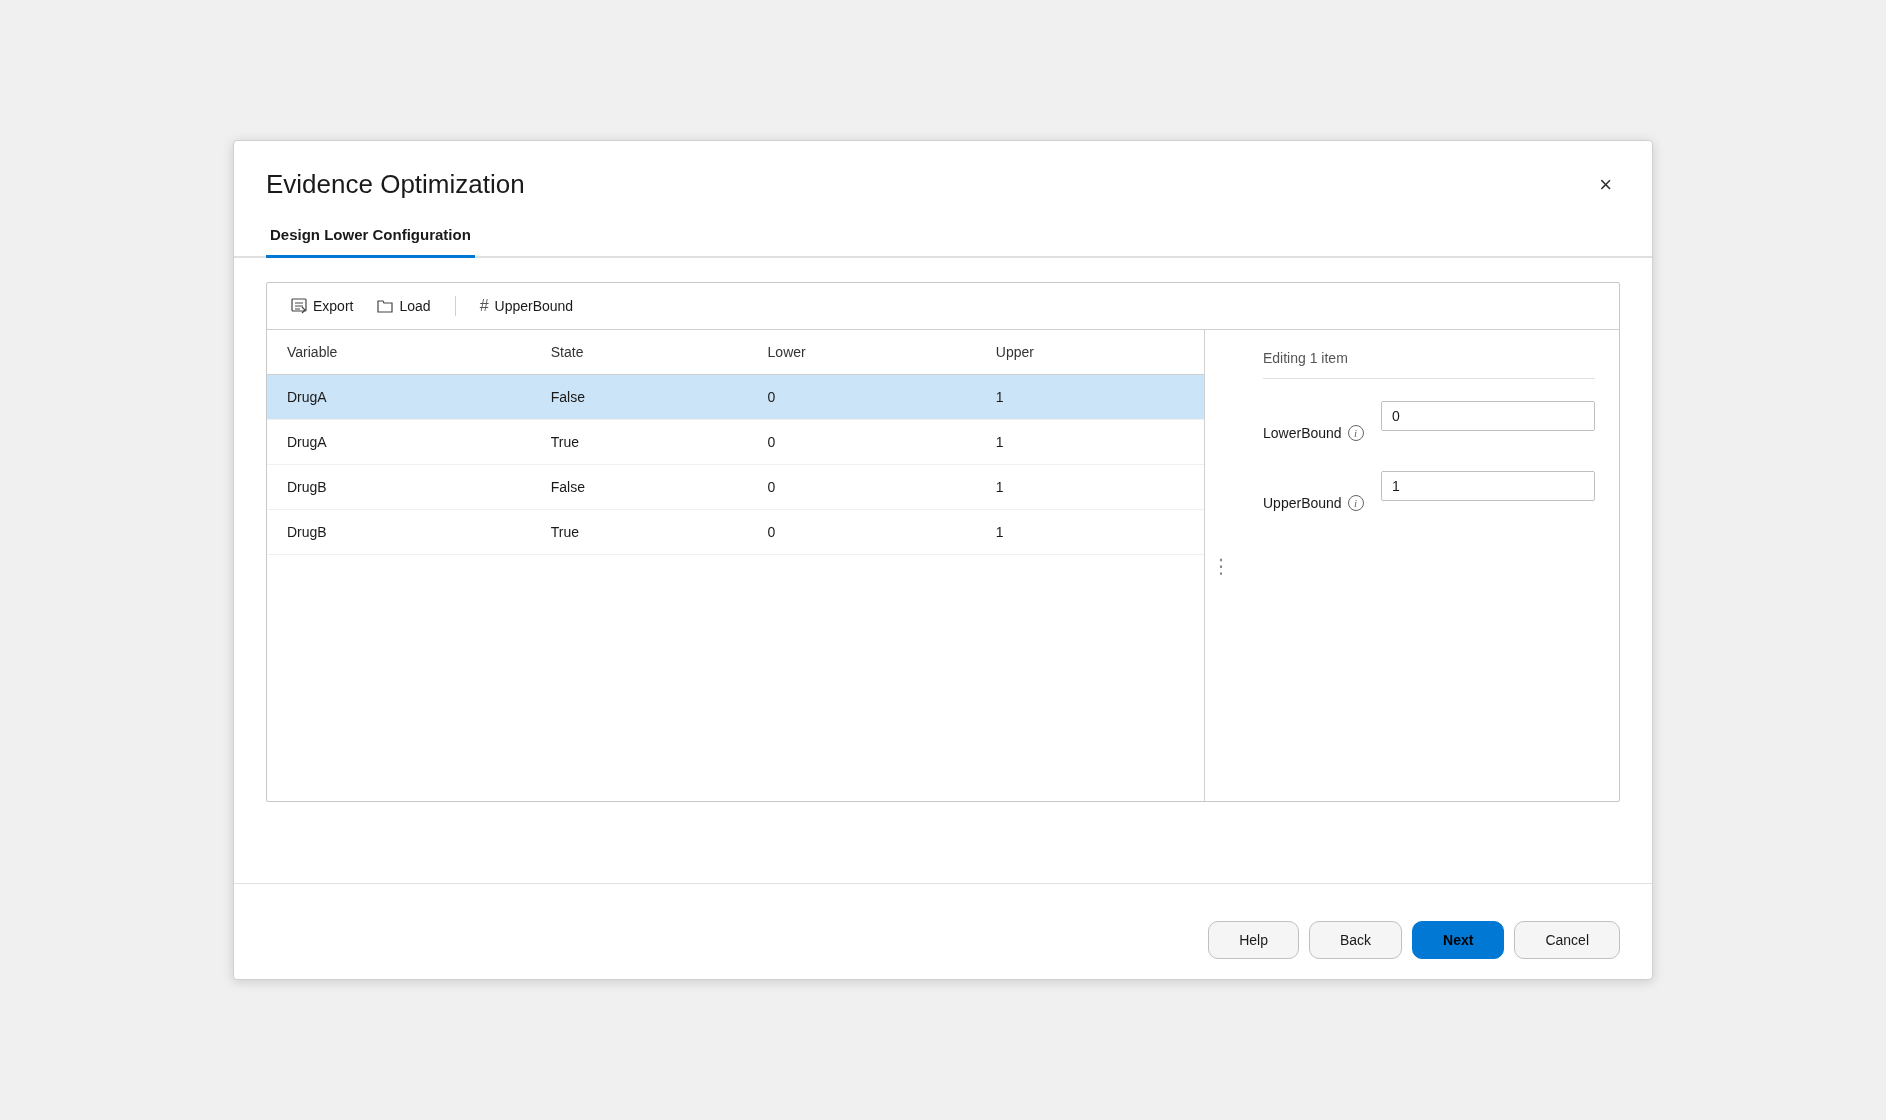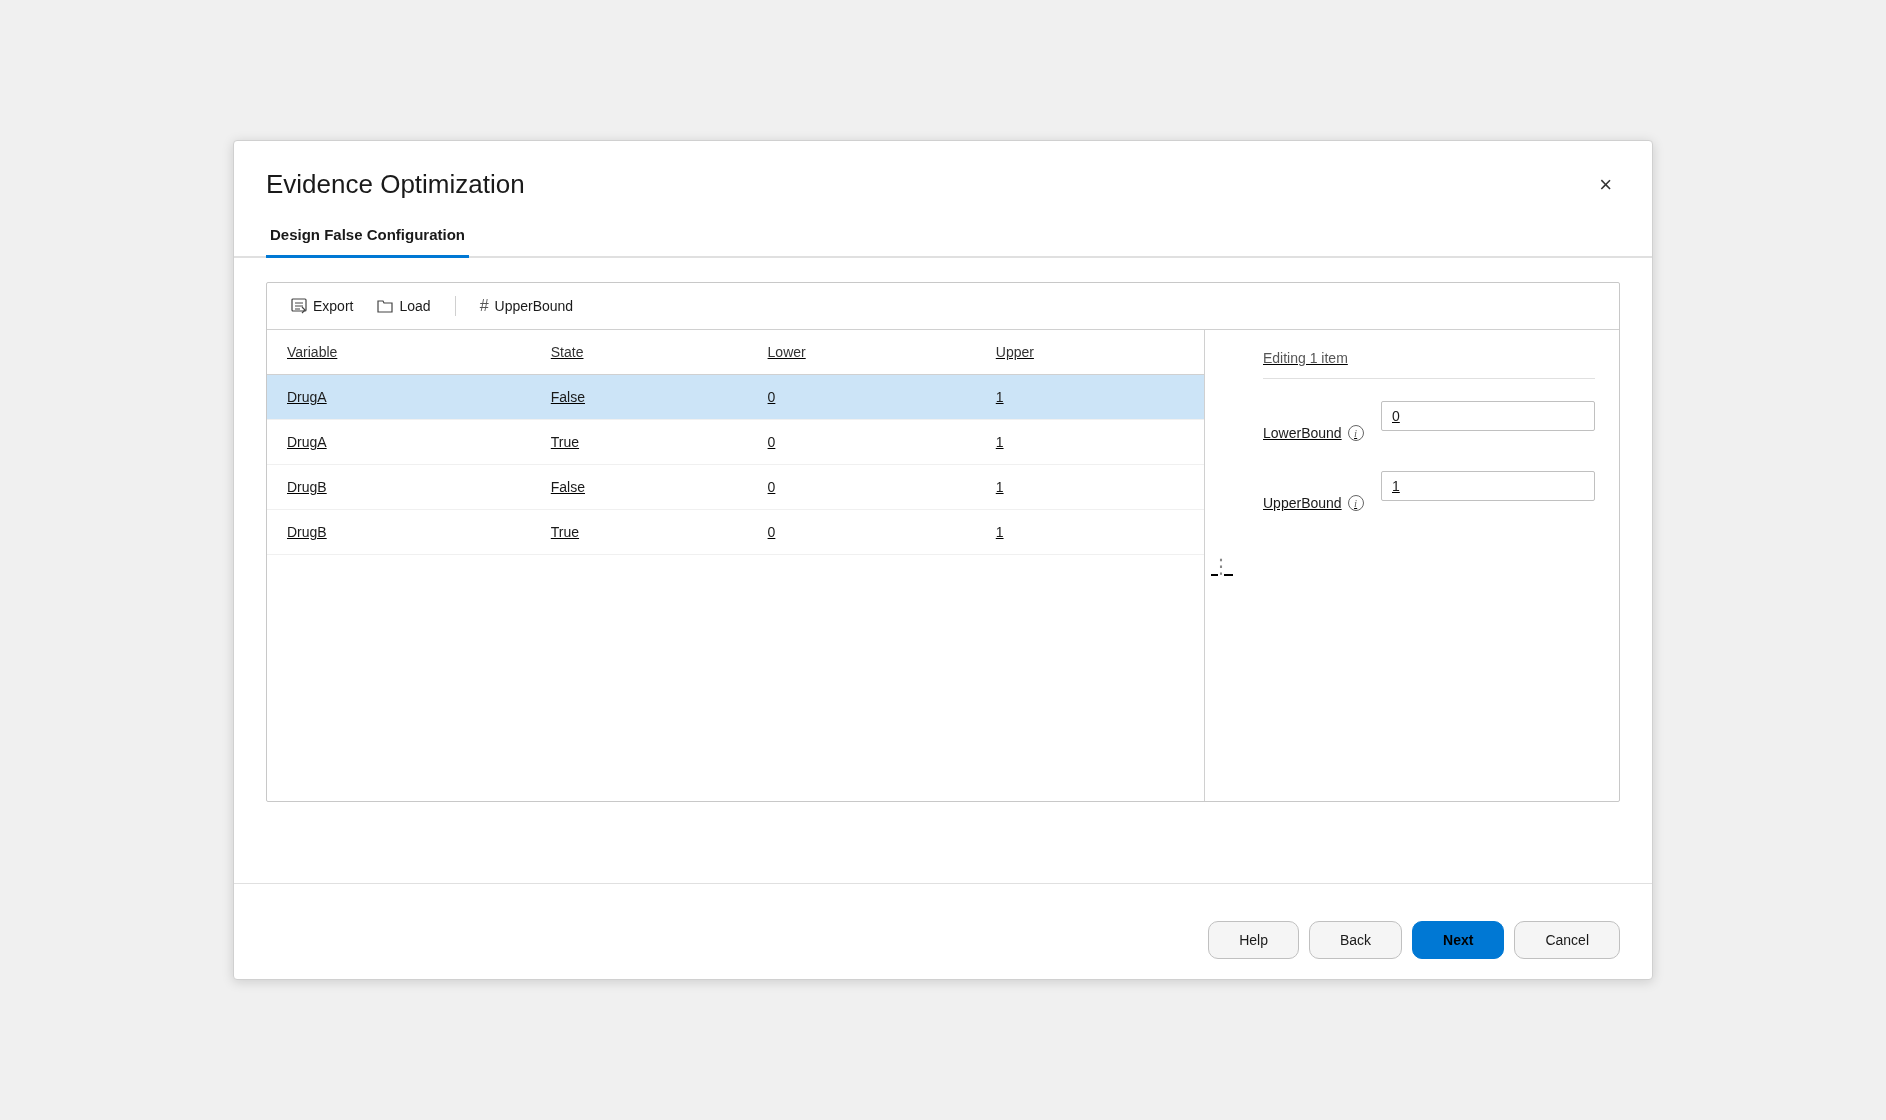--- a/index.html
+++ b/index.html
@@ -94,21 +94,20 @@
       margin: 0 8px;
     }
     .toolbar-hash {
       font-size: 16px;
       color: #555;
     }
     .table-edit-wrapper {
       display: flex;
       flex: 1;
       overflow: hidden;
-      text-decoration: underline;
     }
     .table-section {
       flex: 1;
       overflow-y: auto;
       border-right: 1px solid #d0d0d0;
     }
     .data-table {
       width: 100%;
       border-collapse: collapse;
     }
@@ -223,21 +222,21 @@
 <body>
 
 <div class="dialog">
 
   <div class="dialog-header">
     <h1 class="dialog-title">Evidence Optimization</h1>
     <button class="close-btn">×</button>
   </div>
 
   <div class="tab-bar">
-    <span class="tab-item">Design False Configuration</span>
+    <span class="tab-item">Design Lower Configuration</span>
   </div>
 
   <div class="content-area">
     <div class="panel-wrapper">
 
       <div class="toolbar">
         <button class="toolbar-btn">
           <svg width="16" height="16" viewBox="0 0 16 16" fill="none" xmlns="http://www.w3.org/2000/svg">
             <rect x="1" y="1" width="14" height="12" rx="1" stroke="#444" stroke-width="1.2" fill="none"></rect>
             <line x1="4" y1="5" x2="12" y2="5" stroke="#444" stroke-width="1"></line>

